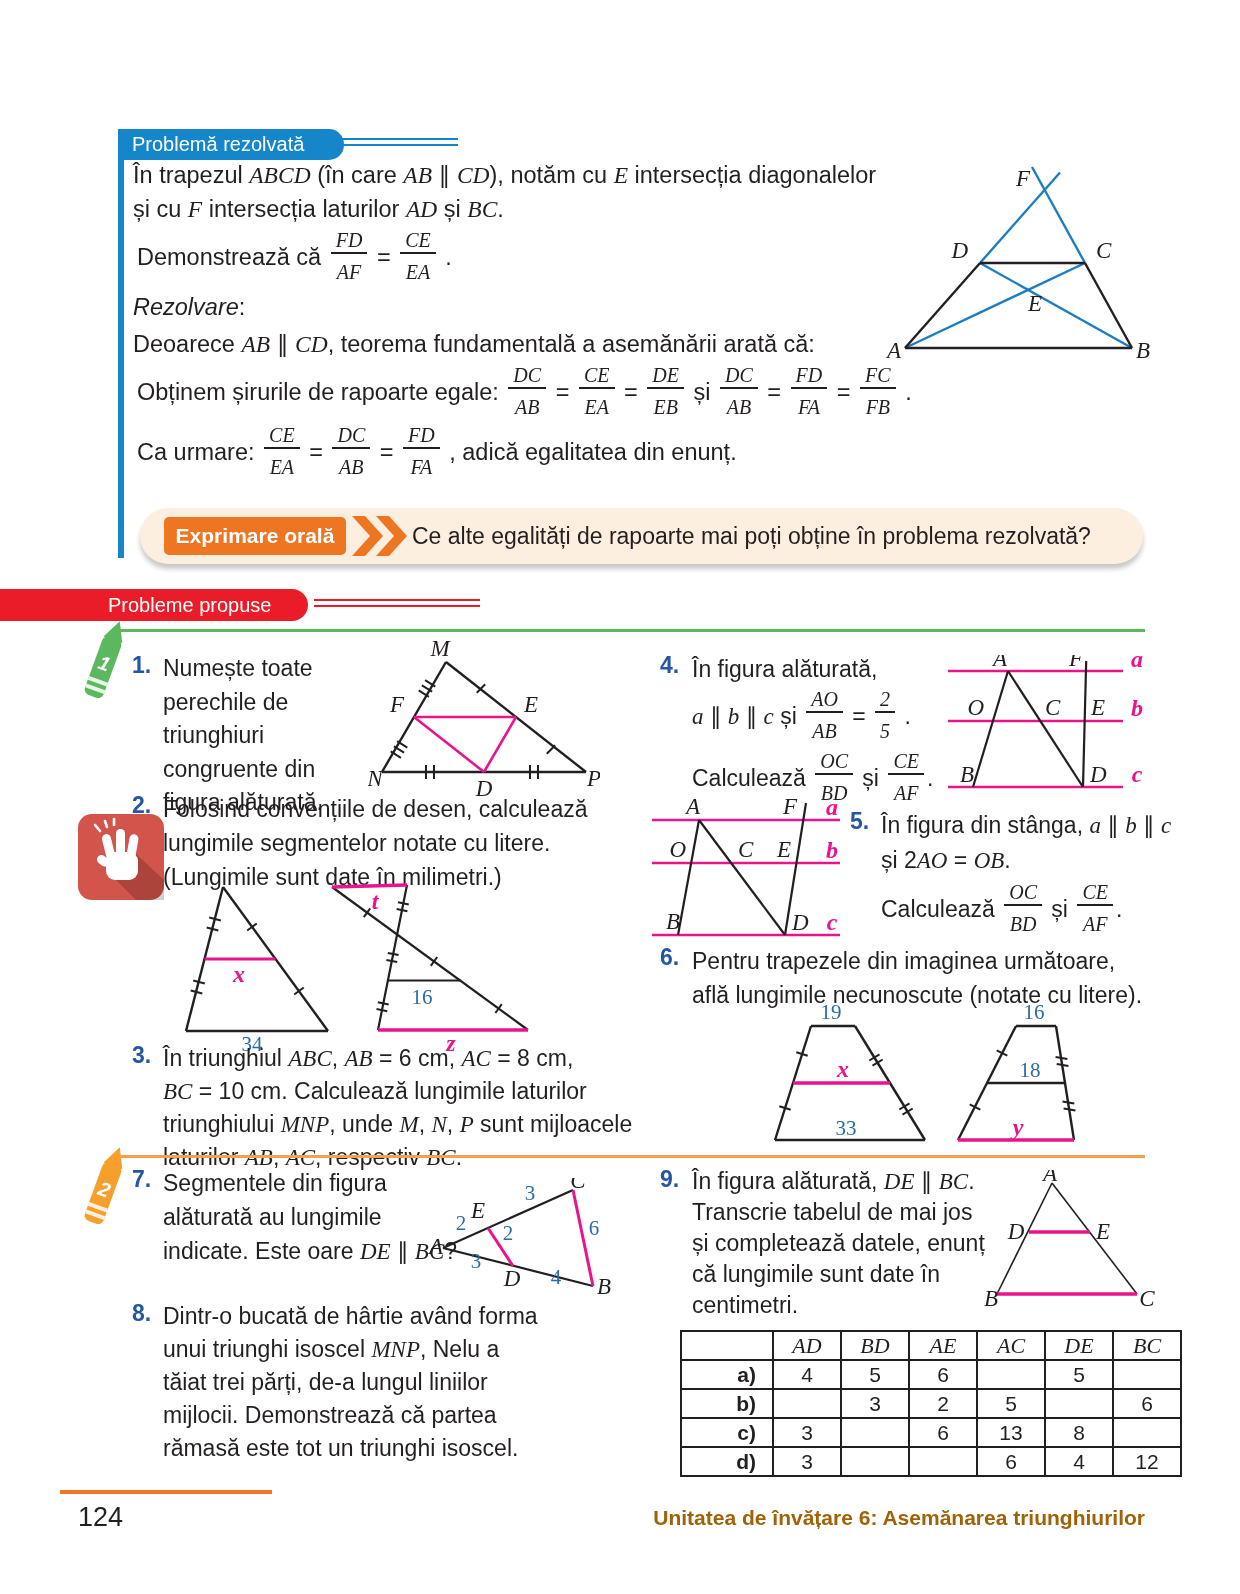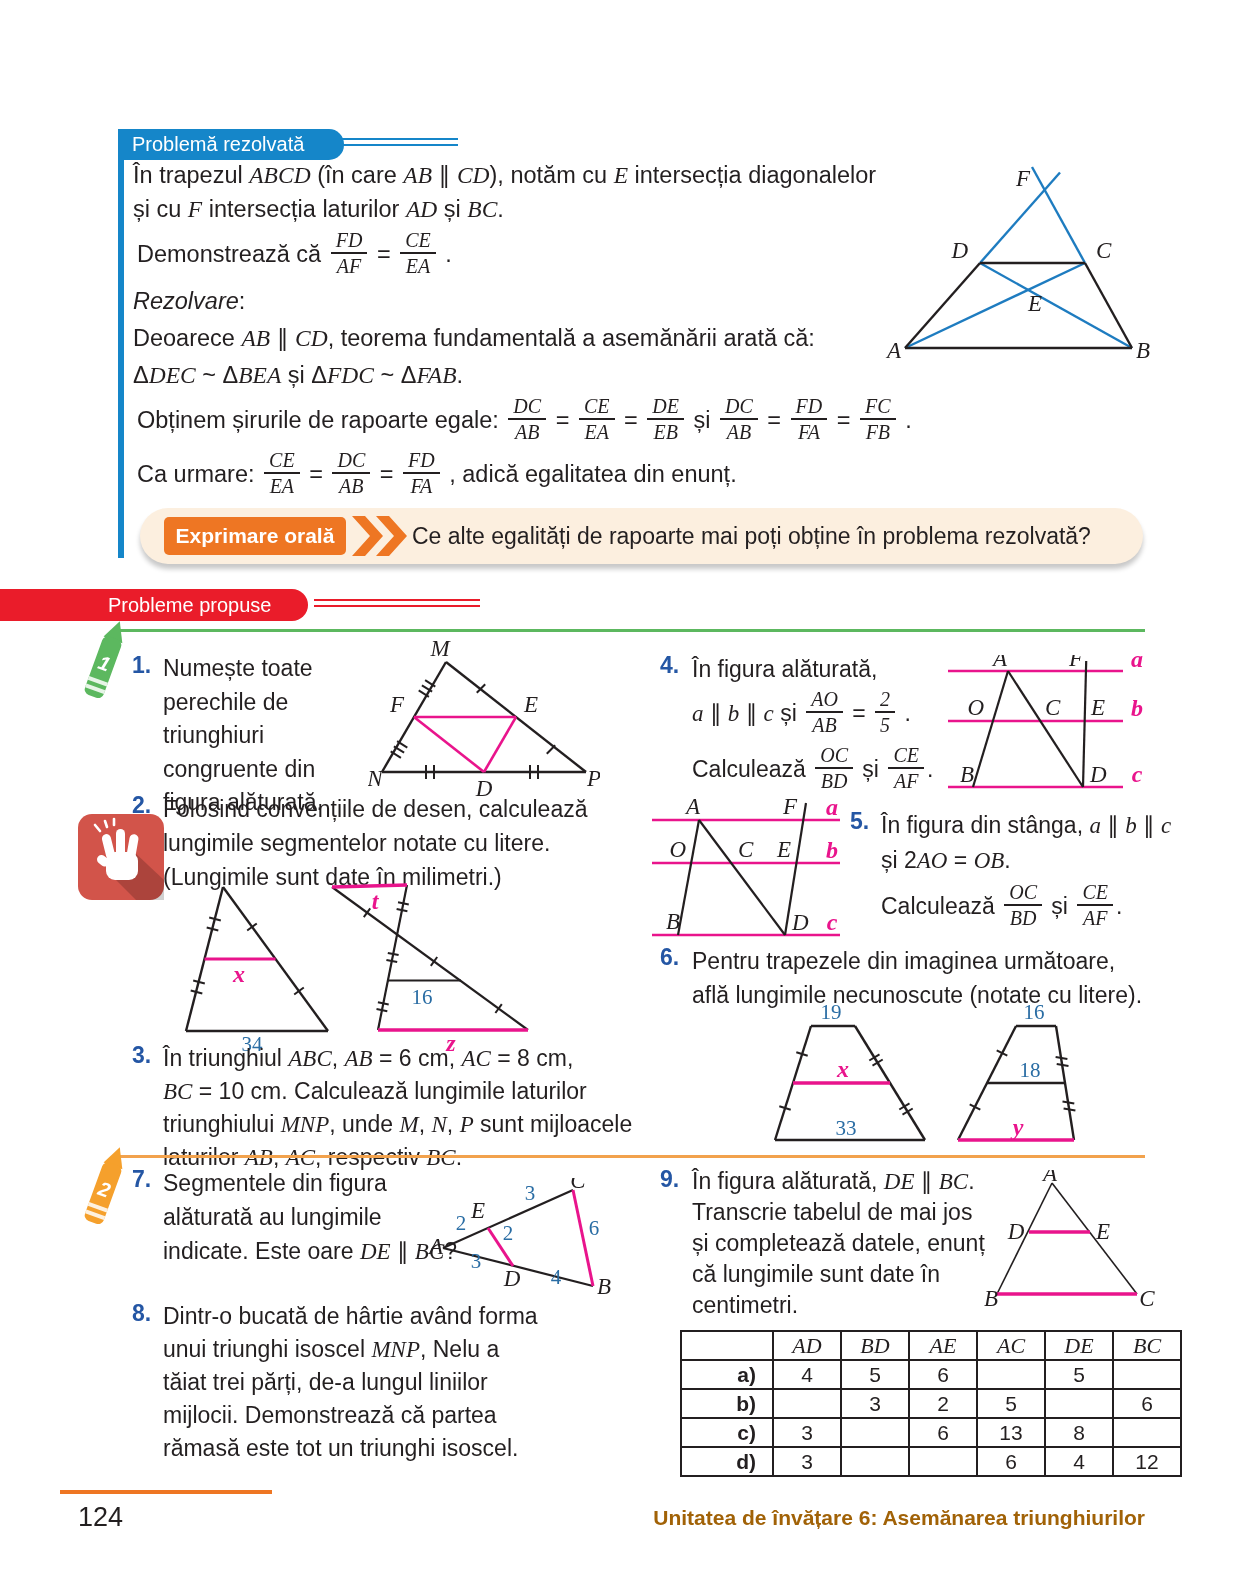--- a/index.html
+++ b/index.html
@@ -15,21 +15,21 @@
   
   .solvedtext{font-size:23.5px;line-height:34px}
   .solvedtext p{margin:0 0 3px 0}
   .solvedtext .formula{margin:6px 0 4px 4px;white-space:nowrap}
   .mv{font-family:"Liberation Serif",serif;font-style:italic}
   .itx{font-style:italic}
   .frac{display:inline-block;vertical-align:middle;text-align:center;
         font-family:"Liberation Serif",serif;font-style:italic;font-size:20px;
         line-height:1.1;margin:0 3px;transform:translateY(-3px)}
   .frac .fn{display:block;padding:0 5px 1px;border-bottom:2px solid #231f20}
-  .frac .fd{display:block;padding-top:1px}
+  .frac .fd{display:block;padding-top:7px}
   
   .banner{background:#fcefdf;border-radius:28px;box-shadow:0 5px 5px rgba(0,0,0,.22)}
   .badge{background:#ee7623;color:#fff;font-weight:bold;font-size:21px;border-radius:5px;
          display:flex;align-items:center;justify-content:center}
   
   .pnum{font-weight:bold;font-size:23px;color:#2456a4}
   .ptext{font-size:23px}
   
   .flb{font-family:"Liberation Serif",serif;font-style:italic;font-size:23px;fill:#231f20}
   .fnum{font-family:"Liberation Serif",serif;font-size:21px;fill:#2a6da4}
@@ -51,21 +51,20 @@
   <div class="abs pill pill-blue" style="left:118px;top:129px;width:212px;height:31px">
     <span>Problemă rezolvată</span>
   </div>
   <div class="abs dline" style="left:336px;top:138px;width:122px;border-color:#1586c9"></div>
 
   <div class="abs solvedtext" style="left:133px;top:158px;width:1012px">
     <p><span>În trapezul </span><span class="mv">ABCD</span><span> (în care </span><span class="mv">AB</span><span> ∥ </span><span class="mv">CD</span><span>), notăm cu </span><span class="mv">E</span><span> intersecția diagonalelor</span><br><span>și cu </span><span class="mv">F</span><span> intersecția laturilor </span><span class="mv">AD</span><span> și </span><span class="mv">BC</span><span>.</span></p>
     <p class="formula"><span>Demonstrează că  </span><span class="frac"><span class="fn">FD</span><span class="fd">AF</span></span><span> = </span><span class="frac"><span class="fn">CE</span><span class="fd">EA</span></span><span> .</span></p>
     <p><span class="itx">Rezolvare</span><span>:</span></p>
     <p><span>Deoarece  </span><span class="mv">AB</span><span> ∥ </span><span class="mv">CD</span><span>, teorema fundamentală a asemănării arată că:</span></p>
-    <p><span>Δ</span><span class="mv">DEC</span><span> ~ Δ</span><span class="mv">BEA</span><span>  și  Δ</span><span class="mv">FDC</span><span> ~ Δ</span><span class="mv">FAB</span><span>.</span></p>
     <p class="formula"><span>Obținem șirurile de rapoarte egale:  </span><span class="frac"><span class="fn">DC</span><span class="fd">AB</span></span><span> = </span><span class="frac"><span class="fn">CE</span><span class="fd">EA</span></span><span> = </span><span class="frac"><span class="fn">DE</span><span class="fd">EB</span></span><span>  și  </span><span class="frac"><span class="fn">DC</span><span class="fd">AB</span></span><span> = </span><span class="frac"><span class="fn">FD</span><span class="fd">FA</span></span><span> = </span><span class="frac"><span class="fn">FC</span><span class="fd">FB</span></span><span> .</span></p>
     <p class="formula"><span>Ca urmare:  </span><span class="frac"><span class="fn">CE</span><span class="fd">EA</span></span><span> = </span><span class="frac"><span class="fn">DC</span><span class="fd">AB</span></span><span> = </span><span class="frac"><span class="fn">FD</span><span class="fd">FA</span></span><span> , adică egalitatea din enunț.</span></p>
   </div>
 
   <svg class="abs" style="left:880px;top:148px" width="285" height="220" viewBox="0 0 285 220">
     <g stroke="#1e7cc0" stroke-width="2.4" fill="none">
       <path d="M25 200 L205 115"></path>
         <path d="M100 115 L252 200"></path>
       <path d="M100 115 L180 24.5"></path>
         <path d="M205 115 L152 19"></path>

